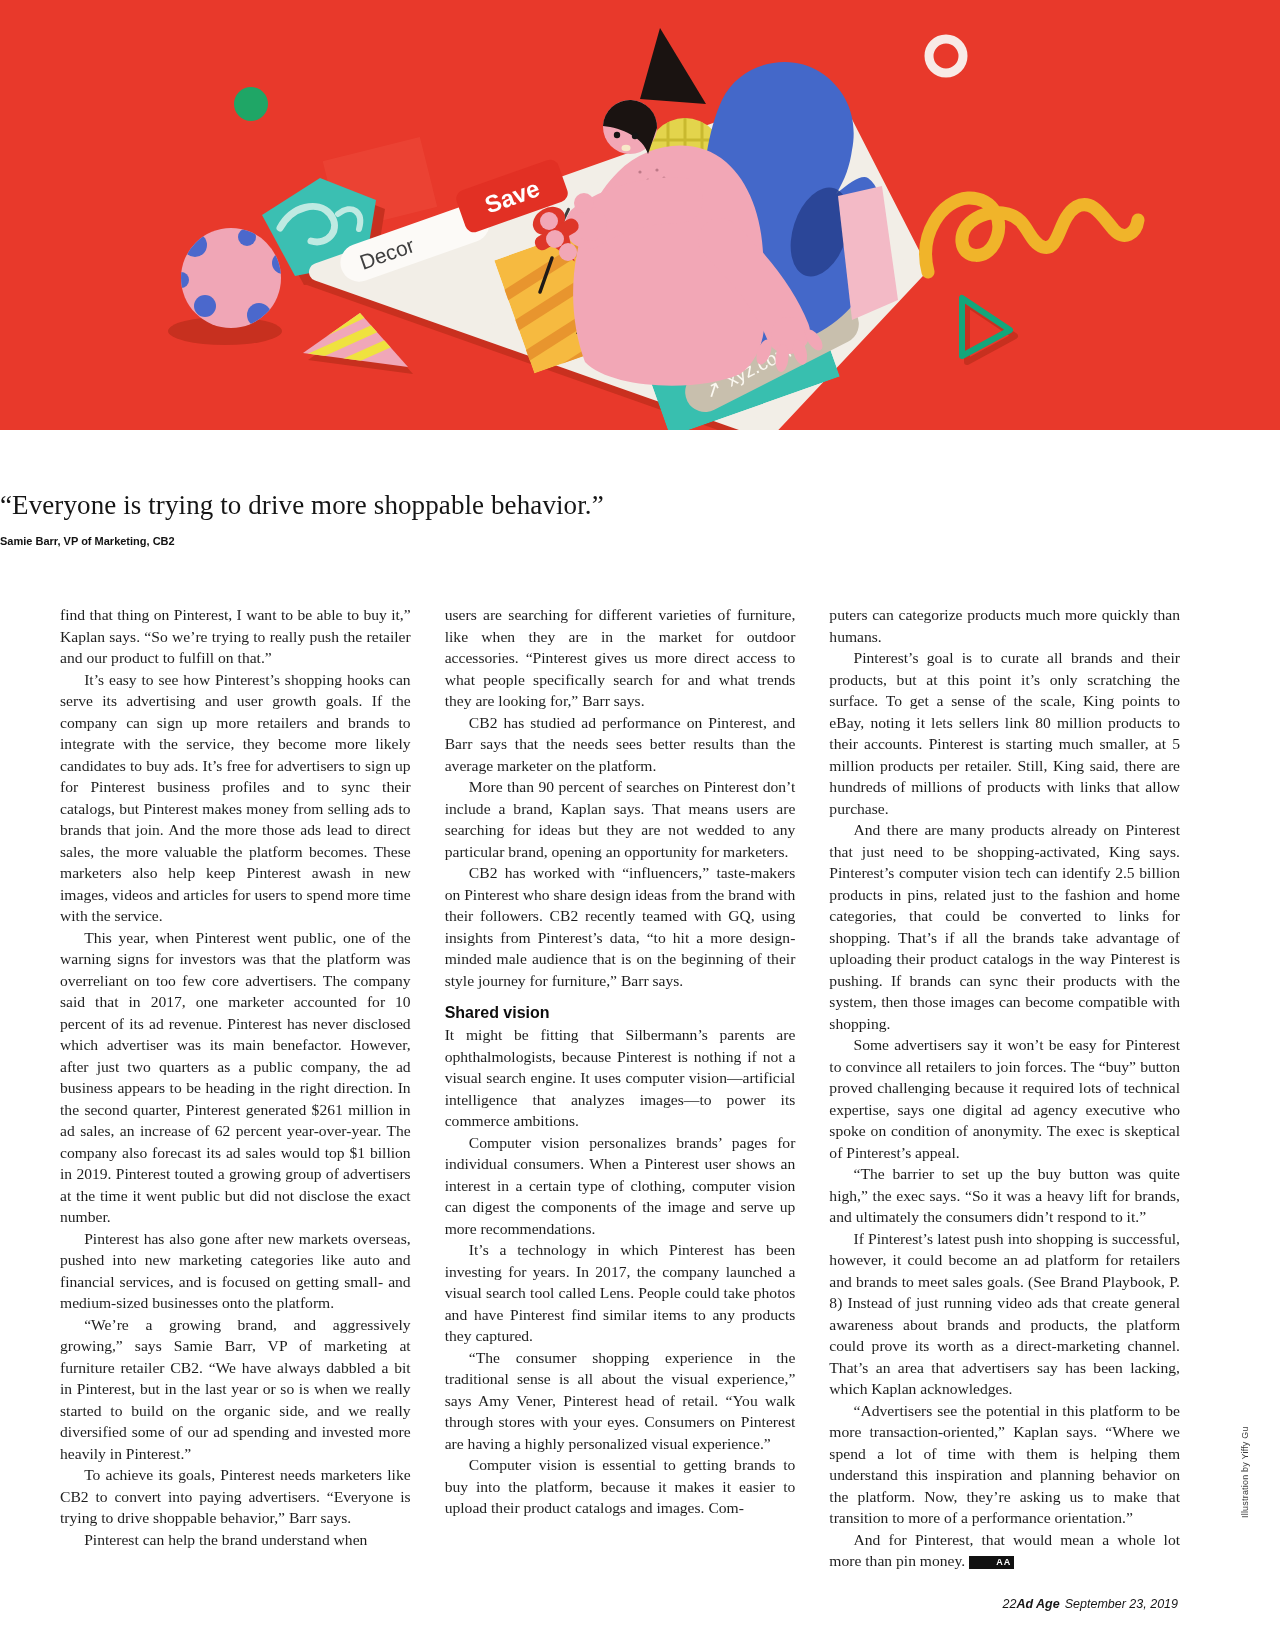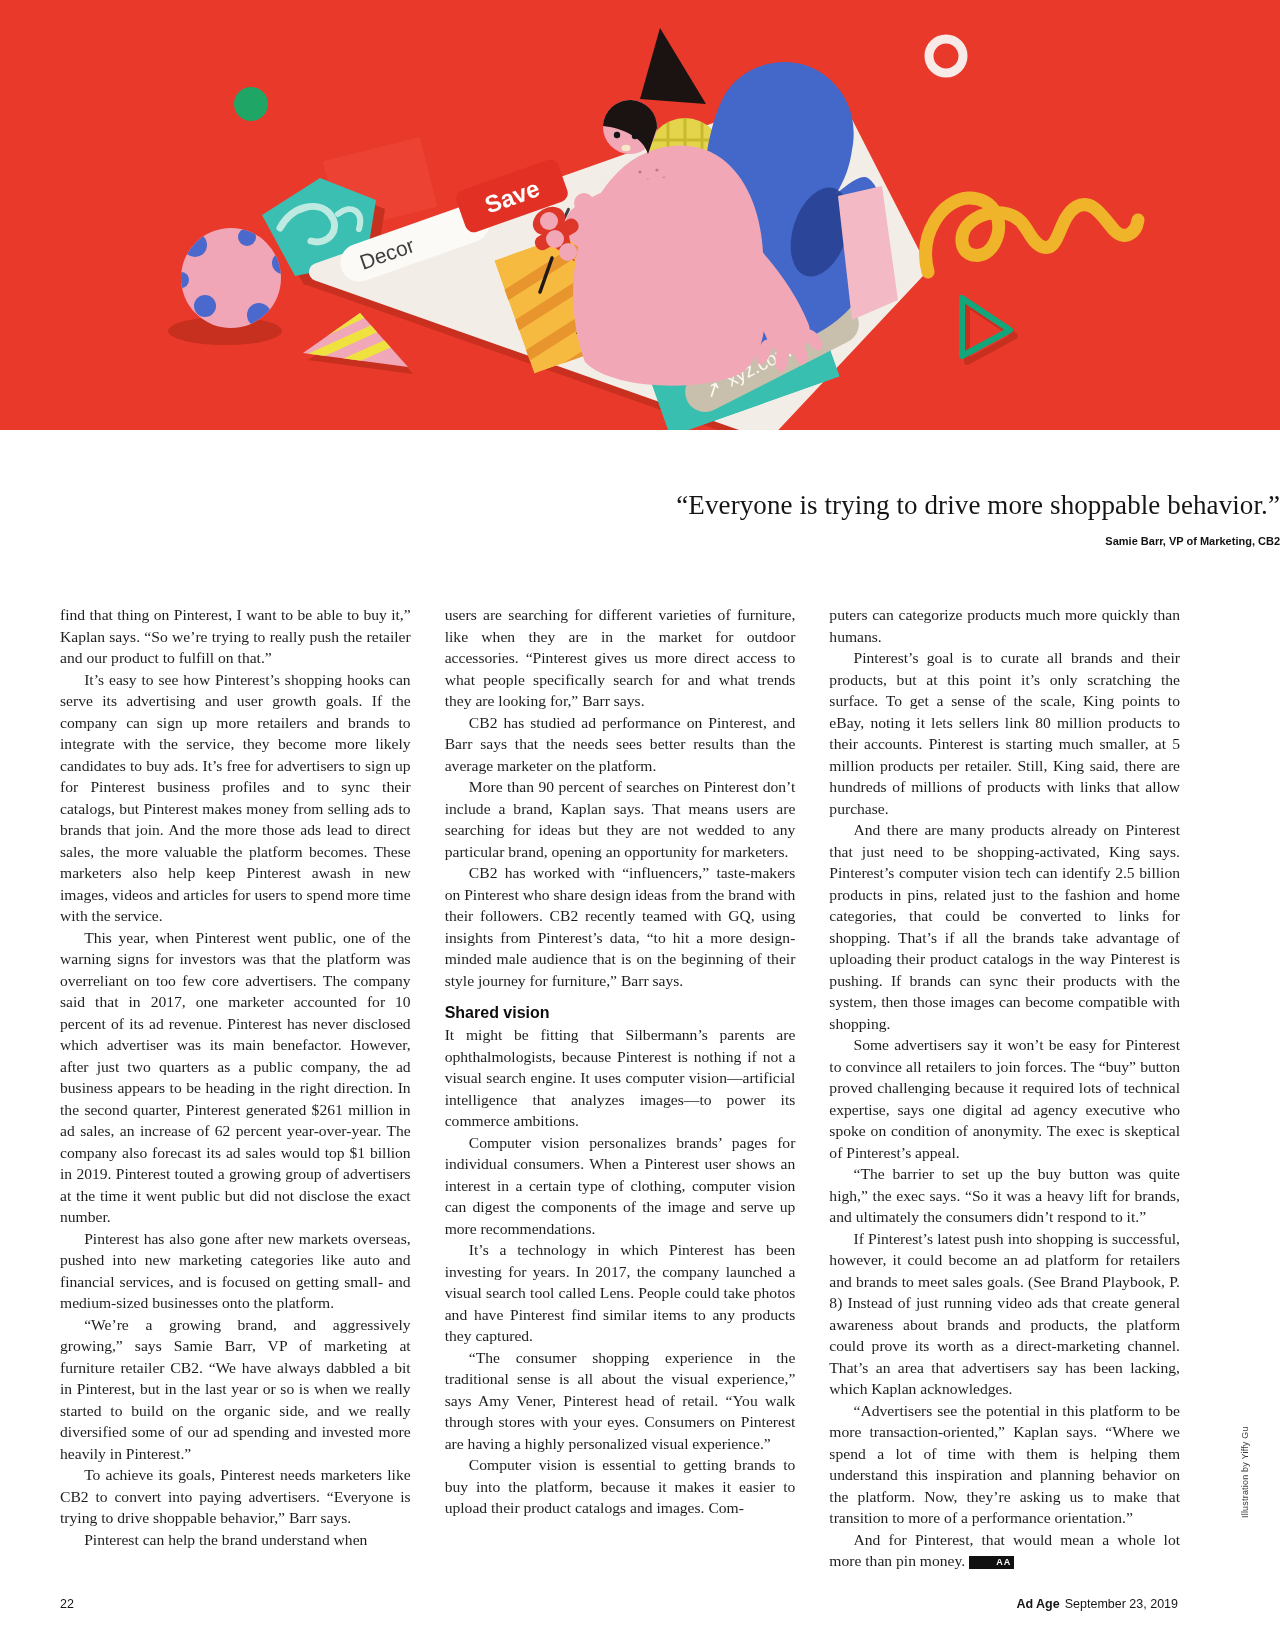--- a/index.html
+++ b/index.html
@@ -1,29 +1,29 @@
 <!DOCTYPE html>
 <html lang="en"><head>
 <meta charset="utf-8">
 <style>
   html,body{margin:0;padding:0;background:#ffffff;width:1280px;height:1640px;overflow:hidden;}
   .page{position:relative;width:1280px;height:1640px;background:#fff;font-family:"Liberation Serif",serif;color:#1c1c1c;}
   .hero{position:absolute;top:0;left:0;width:1280px;height:430px;}
   .hero svg{display:block;}
-  .quote-wrap{position:absolute;top:488px;left:0;width:1280px;text-align:right;}
+  .quote-wrap{position:absolute;top:488px;left:0;width:1280px;text-align:left;}
   .pull-quote{font-family:"Liberation Serif",serif;font-size:27px;line-height:34px;color:#151515;letter-spacing:.1px;}
-  .attribution{margin-top:13px;font-family:"Liberation Sans",sans-serif;font-weight:bold;font-size:11px;color:#111;margin-left:19px;}
+  .attribution{margin-top:13px;font-family:"Liberation Sans",sans-serif;font-weight:bold;font-size:11px;color:#111;}
   .columns{position:absolute;top:604px;left:60px;width:1120px;display:flex;gap:34px;}
   .col{width:362px;}
   .col p{margin:0;font-size:15.6px;line-height:21.5px;text-align:justify;hyphens:auto;-webkit-hyphens:auto;color:#1e1e1e;}
   .col p.indent{text-indent:1.55em;}
   .col h3.subhead{margin:11px 0 1px 0;font-family:"Liberation Sans",sans-serif;font-size:16px;line-height:21px;color:#0e0e0e;}
   .end-slug{display:inline-block;background:#111;color:#fff;font-family:"Liberation Sans",sans-serif;font-weight:bold;font-size:9px;line-height:11px;padding:1px 3px;letter-spacing:1px;vertical-align:1px;}
   .credit{position:absolute;left:1240px;top:1518px;transform:rotate(-90deg);transform-origin:0 0;white-space:nowrap;font-family:"Liberation Sans",sans-serif;font-size:9px;color:#3a3a3a;letter-spacing:.2px;}
-  .footer{position:absolute;top:1597px;left:60px;width:1118px;display:flex;justify-content:space-between;align-items:baseline;font-family:"Liberation Sans",sans-serif;font-size:12.5px;color:#161616;}
+  .footer{position:absolute;top:1597px;left:60px;width:1118px;display:flex;justify-content:flex-end;align-items:baseline;font-family:"Liberation Sans",sans-serif;font-size:12.5px;color:#161616;font-style:italic;}
   .footer .pub b{font-weight:bold;margin-right:5px;}
 </style>
 </head>
 <body>
 
 <div class="page">
 
   <div class="hero">
     <svg width="1280" height="430" viewBox="0 0 1280 430" xmlns="http://www.w3.org/2000/svg">
       <defs>

